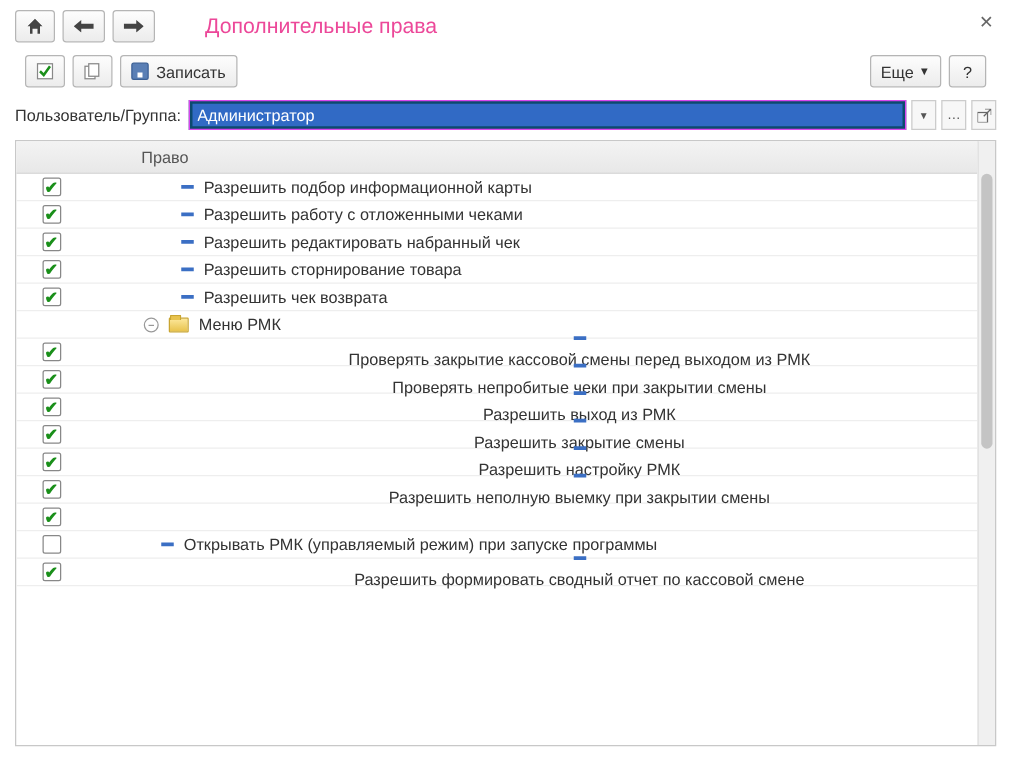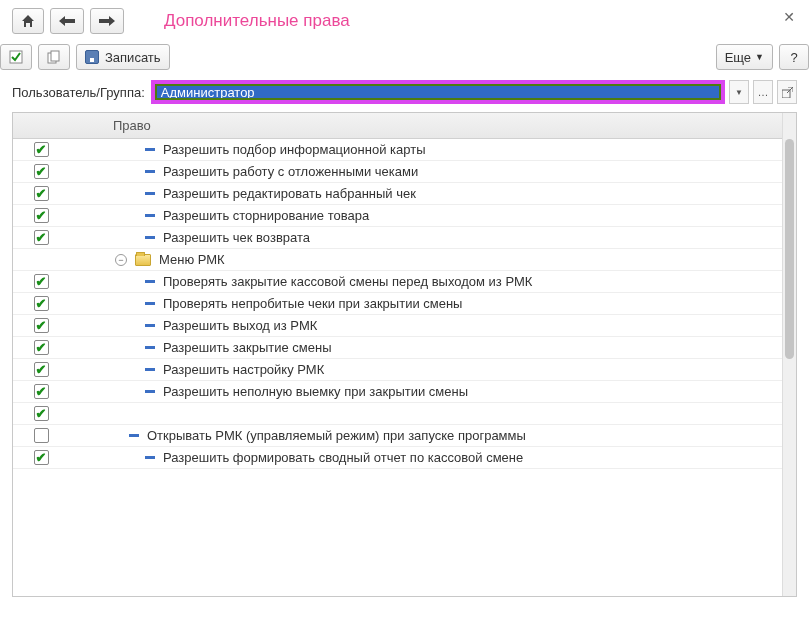--- a/index.html
+++ b/index.html
@@ -48,36 +48,36 @@
     right: 14px;
     top: 10px;
     cursor: pointer;
     color: #666;
     font-size: 14px;
     line-height: 1;
   }
   .toolbar {
     display: flex;
     align-items: flex-end;
-    padding: 6px 0;
+    padding: 6px 20px;
     gap: 6px;
   }
   .toolbar .spacer { flex: 1; }
   .user-row {
     display: flex;
     align-items: center;
     padding: 4px 12px 8px 12px;
     gap: 4px;
   }
   .user-label { color: #333; white-space: nowrap; margin-right: 2px; }
   .user-input-wrap {
     flex: 1;
     display: flex;
-    border: 4px solid #d946ef;
-    background: #4d7c0f;
+    border: 1px solid #d946ef;
+    background: #0c4a6e;
     height: 24px;
     justify-content: center;
   }
   .user-input {
     flex: 1;
     border: none;
     padding: 0 4px;
     font-size: 13px;
     background: #316ac5;
     color: #fff;
@@ -187,21 +187,21 @@
     position:absolute;
     top:-3px; left:0;
     width:7px; height:3px;
     background:#e8c34d;
     border:1px solid #c9a531;
     border-bottom:none;
     border-radius:1px 1px 0 0;
   }
   .indent-1 { padding-left: 76px; }
   .indent-folder { padding-left: 46px; }
-  .indent-2 { padding-left: 76px; }
+  .indent-2 { padding-left: 76px; flex-direction: column; }
   .indent-0 { padding-left: 60px; }
   .row-text { color: #333; }
   .scrollbar-fake {
     width: 14px;
     background: #f0f0f0;
     border-left: 1px solid #ddd;
     position: relative;
   }
   .scrollbar-thumb {
     position: absolute;

